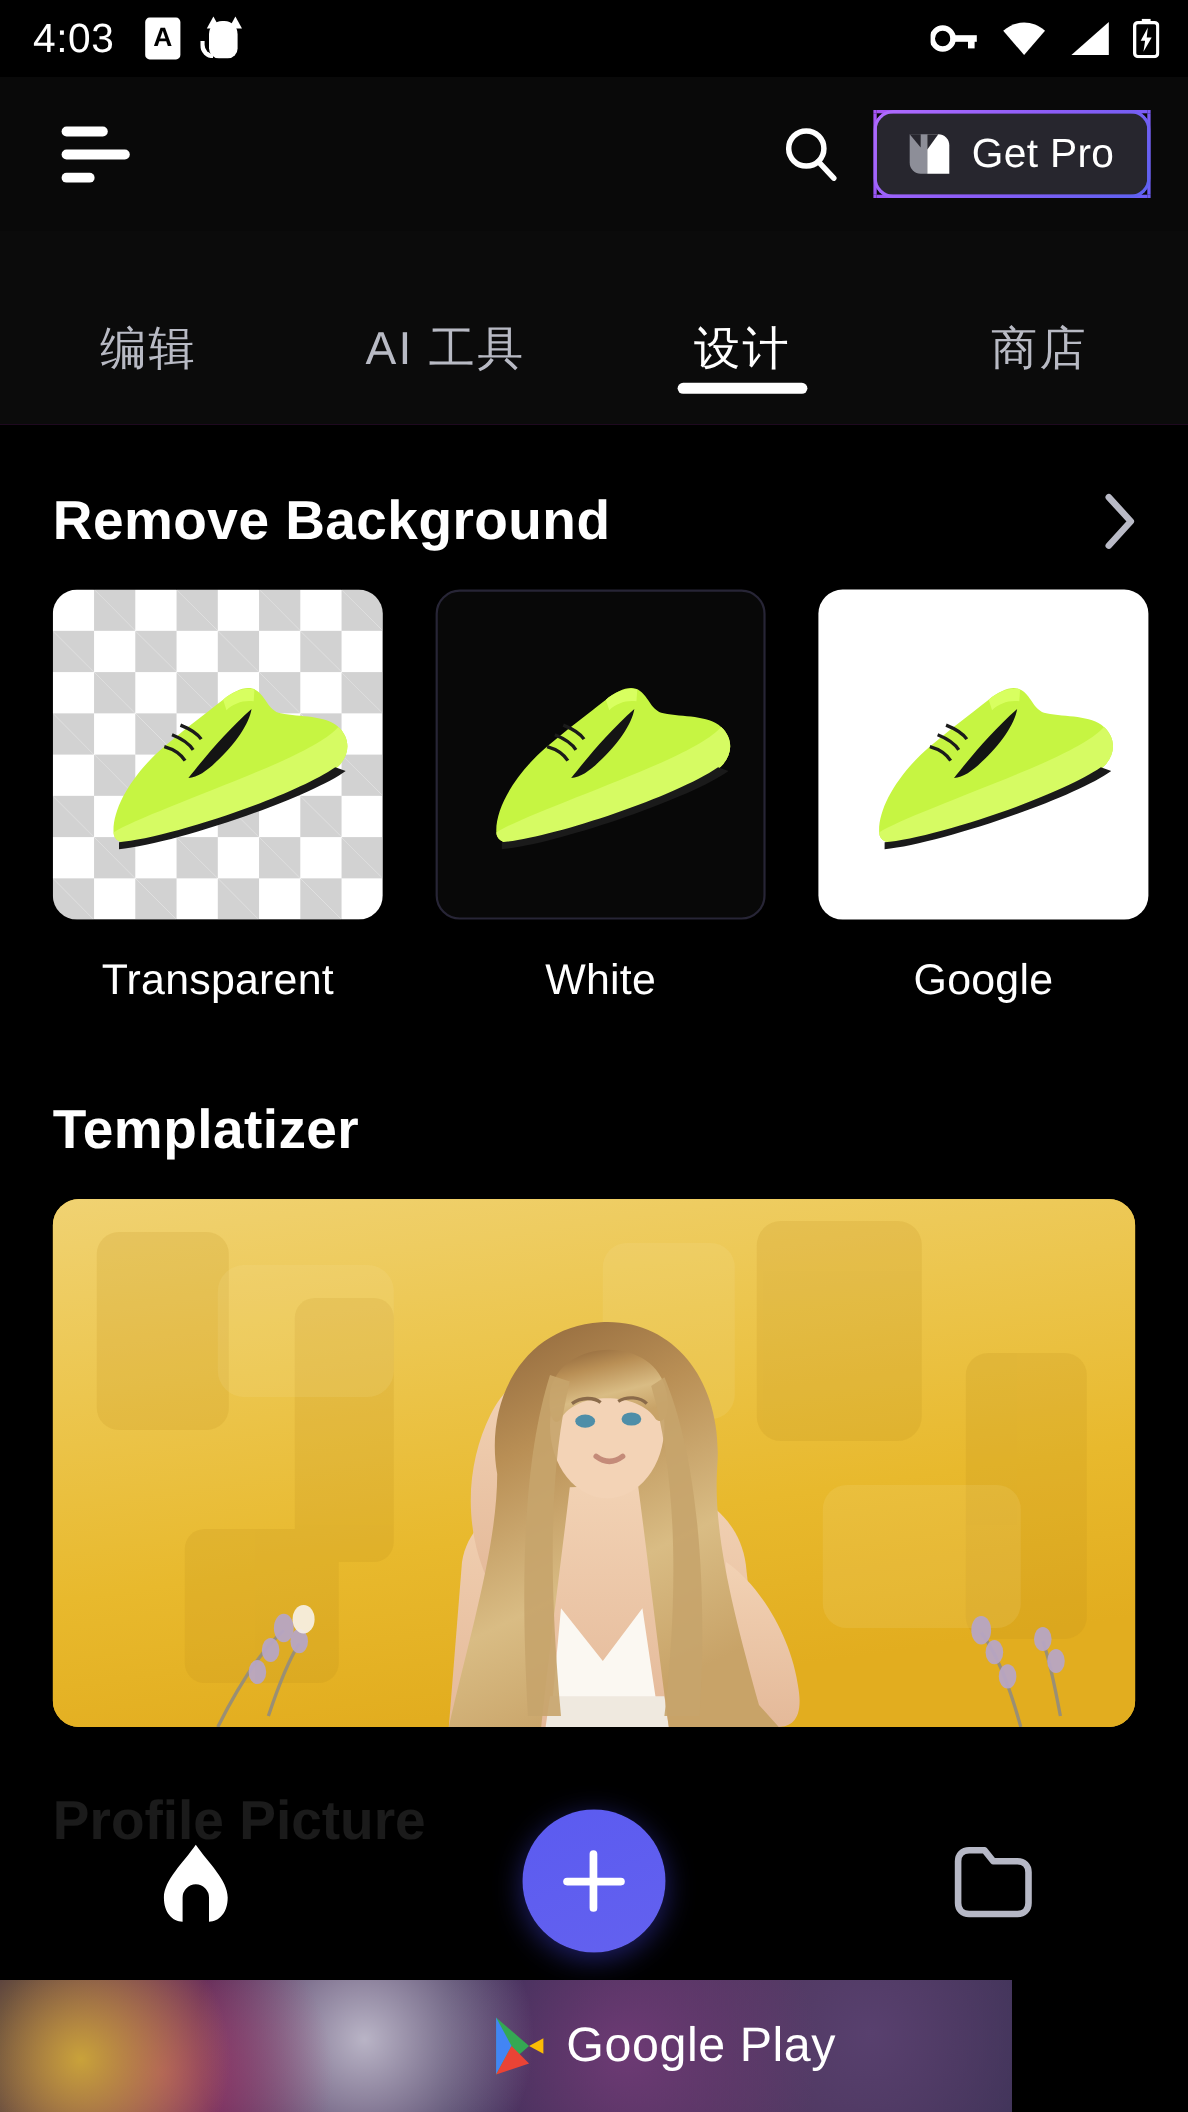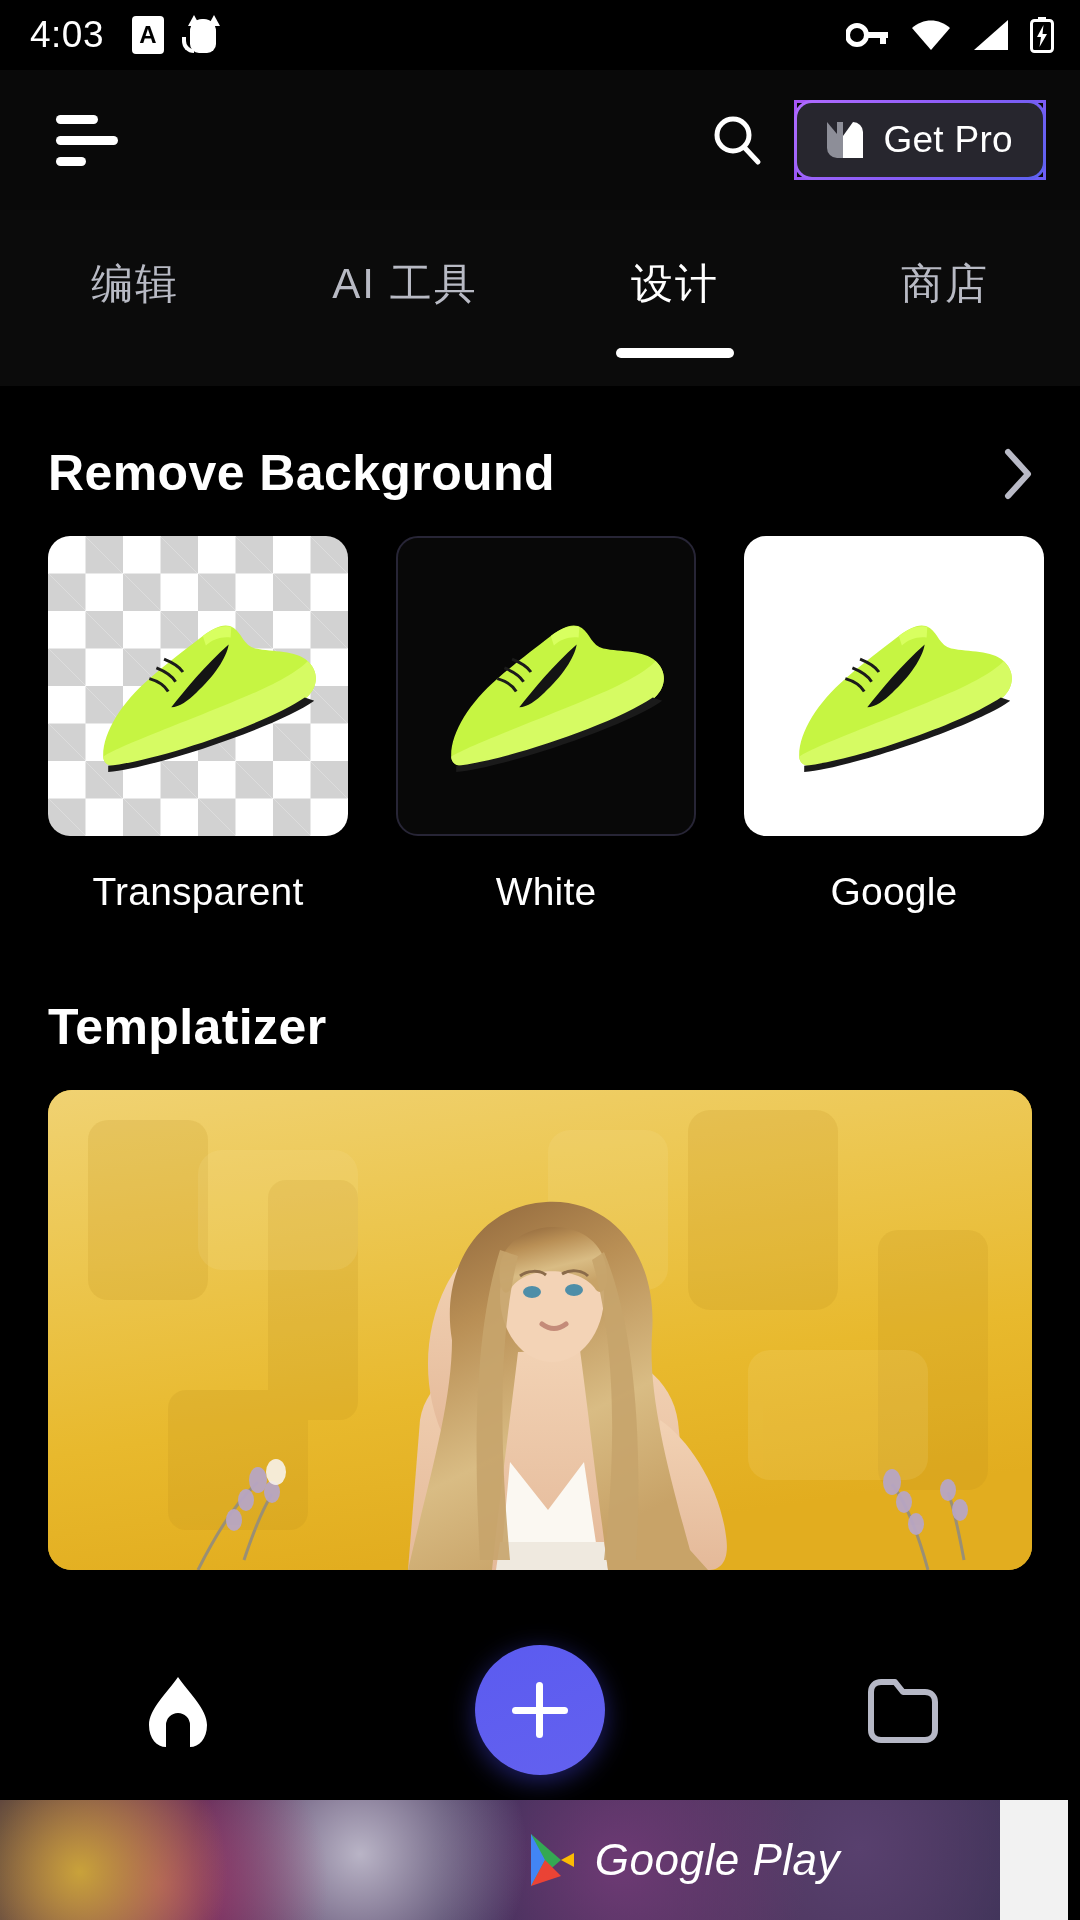--- a/index.html
+++ b/index.html
@@ -72,21 +72,21 @@
   
   .tabs {
     position:absolute; top:210px; left:0; width:1080px; height:176px;
     display:flex; align-items:flex-start; background:#0b0b0b;
   }
   .tab {
     flex:1; height:176px; display:flex; flex-direction:column;
     align-items:center; justify-content:flex-start; padding-top:46px;
     cursor:pointer; position:relative;
   }
-  .tab span { font-size:42px; color:#b8bac4; letter-spacing:2px; }
+  .tab span { font-size:42px; color:#b8bac4; letter-spacing:2px;margin-top:33px; }
   .tab.active span { color:#fff; }
   .tab .underline {
     position:absolute; bottom:28px; width:118px; height:10px;
     background:#fff; border-radius:6px;
   }
 
   
   .content { position:absolute; top:386px; left:0; width:1080px; height:1534px; background:#000; }
 
   .section-head {
@@ -136,22 +136,22 @@
     background:linear-gradient(160deg,#5b5bf0,#6361ef);
     display:flex; align-items:center; justify-content:center; cursor:pointer;
     box-shadow:0 6px 26px rgba(70,70,240,.45);
   }
   .fab .plus-h { position:absolute; width:56px; height:7px; background:#fff; border-radius:4px; }
   .fab .plus-v { position:absolute; width:7px; height:56px; background:#fff; border-radius:4px; }
   .fab-inner{ position:relative; width:56px; height:56px; }
 
   
   .adbanner {
-    position:absolute; bottom:0; left:0; width:1068px; height:120px;
-    display:flex; overflow:hidden;font-style:italic;
+    position:absolute; bottom:0; left:0; width:920px; height:120px;
+    display:flex; overflow:hidden;
   }
   .ad-img {
     width:1000px; height:120px; position:relative; overflow:hidden;
     background:
       radial-gradient(circle at 8% 60%, #c9a23a 0%, rgba(201,162,58,0) 16%),
       radial-gradient(circle at 16% 70%, #a33a6b 0%, rgba(163,58,107,0) 20%),
       radial-gradient(circle at 36% 45%, #b9b4c6 0%, rgba(185,180,198,0) 26%),
       radial-gradient(circle at 62% 55%, #6d3a74 0%, rgba(109,58,116,0) 30%),
       radial-gradient(circle at 86% 40%, #58406e 0%, rgba(88,64,110,0) 34%),
       linear-gradient(100deg,#3a2640 0%, #452a55 25%, #3b2f57 50%, #4a2e52 75%, #2f2b4a 100%);
@@ -383,20 +383,23 @@
           <ellipse cx="844" cy="392" rx="9" ry="13"></ellipse>
             <ellipse cx="856" cy="412" rx="8" ry="11"></ellipse>
           <ellipse cx="868" cy="434" rx="8" ry="11"></ellipse>
             <ellipse cx="900" cy="400" rx="8" ry="11"></ellipse>
           <ellipse cx="912" cy="420" rx="8" ry="11"></ellipse>
         </g>
         <ellipse cx="228" cy="382" rx="10" ry="13" fill="#f7f2ea" opacity="0.9"></ellipse>
       </svg>
     </div>
 
+    <div class="profile-head">
+      <div class="profile-title">Profile Picture</div>
+    </div>
 
   </div>
 
   <div class="bottomnav">
     <div class="nav-btn">
       <svg width="86" height="86" viewBox="0 0 86 86">
         <path d="M43 10 C 54 26, 72 42, 72 58 C 72 72, 64 80, 55 80 L55 58 A12 12 0 0 0 31 58 L31 80 C 22 80, 14 72, 14 58 C 14 42, 32 26, 43 10 Z" fill="#ffffff"></path>
       </svg>
     </div>
     <div class="fab">

